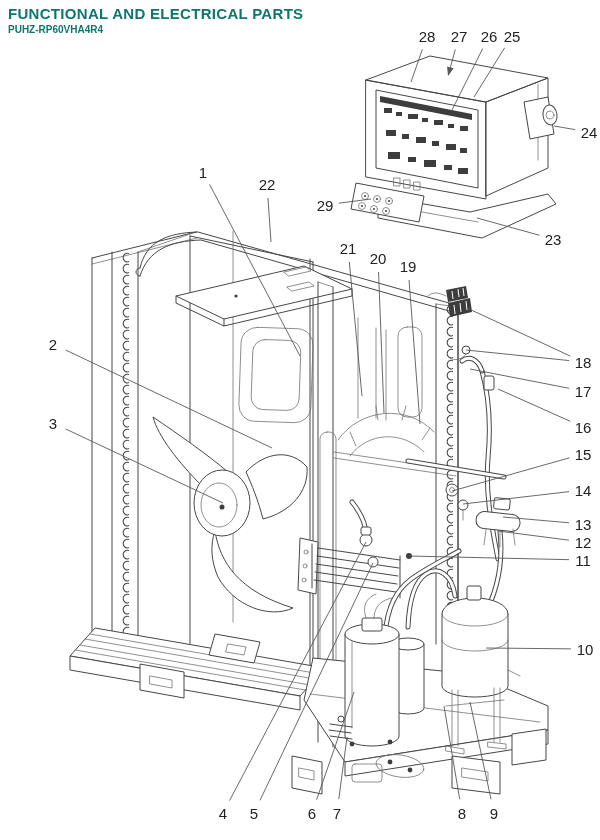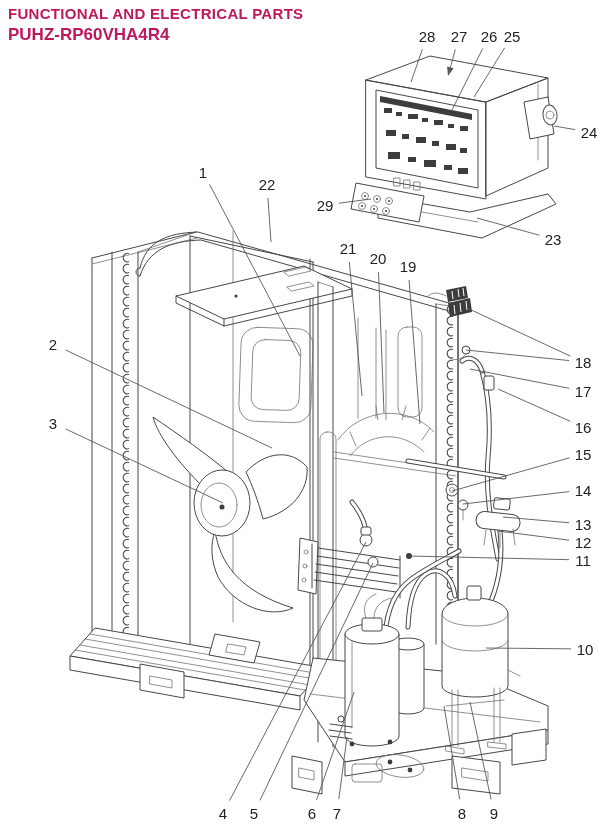--- a/index.html
+++ b/index.html
@@ -1,20 +1,20 @@
 <!DOCTYPE html>
 <html><head>
 <meta charset="utf-8">
 <style>
   html,body{margin:0;padding:0;background:#fff;}
   .stage{position:relative;width:600px;height:840px;background:#ffffff;overflow:hidden;
          font-family:"Liberation Sans",sans-serif;}
-  .title-block{position:absolute;left:8px;top:5px;color:#be185d;font-weight:bold;z-index:5;}
+  .title-block{position:absolute;left:8px;top:5px;color:#0f766e;font-weight:bold;z-index:5;}
   .title-block .h{font-size:15px;letter-spacing:.3px;line-height:1.25;}
-  .title-block .m{font-size:17px;line-height:1.25;}
+  .title-block .m{font-size:10px;line-height:1.25;}
   svg.art{position:absolute;left:0;top:0;}
   svg .ln{stroke:#474747;stroke-width:1;fill:none;stroke-linecap:round;stroke-linejoin:round;}
   svg .thin{stroke:#6b6b6b;stroke-width:.75;fill:none;stroke-linecap:round;stroke-linejoin:round;}
   svg .wf{stroke:#474747;stroke-width:1;fill:#ffffff;stroke-linejoin:round;}
   svg .dark{fill:#3d3d3d;stroke:none;}
   svg .tube{stroke:#474747;stroke-width:5;fill:none;stroke-linecap:round;}
   svg .tube-core{stroke:#ffffff;stroke-width:3;fill:none;stroke-linecap:round;}
   svg text.callout-num{font-family:"Liberation Sans",sans-serif;font-size:15px;fill:#222222;}
 </style>
 </head>

